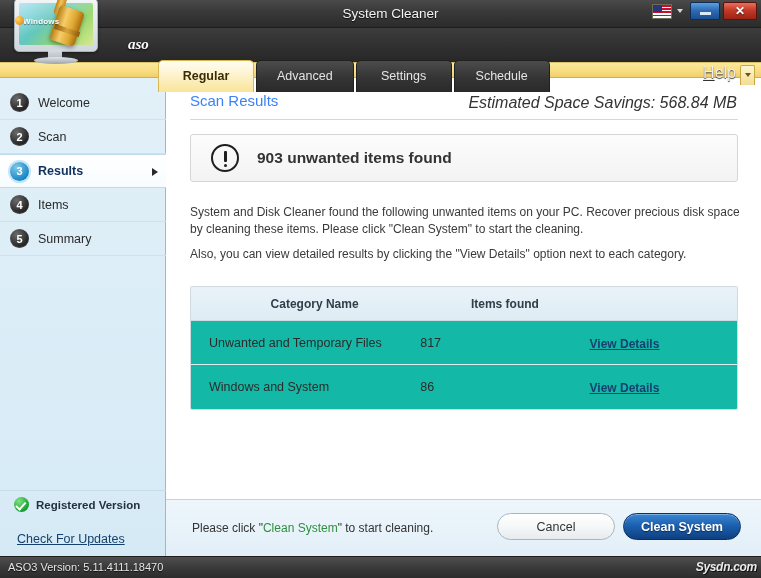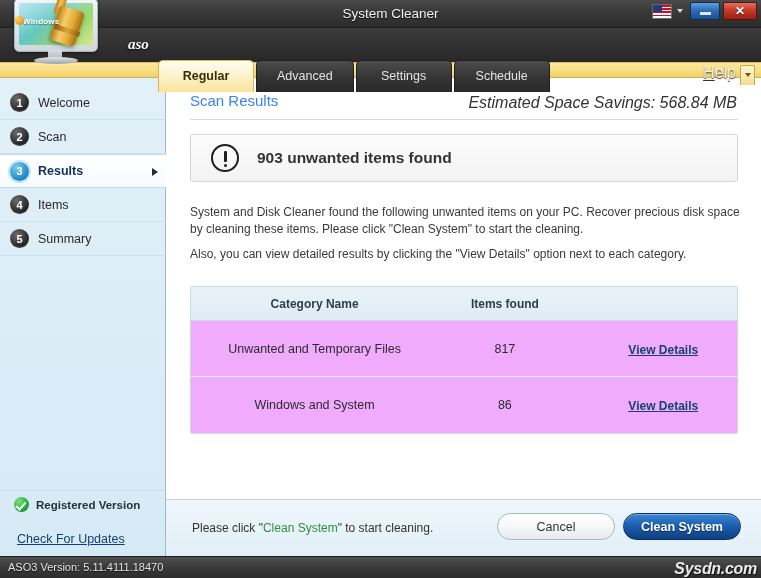--- a/index.html
+++ b/index.html
@@ -309,22 +309,22 @@
     background: linear-gradient(180deg, #e9f2f8 0%, #dfecf4 100%);
     border-bottom: 1px solid #cfdae2;
   }
   .th {
     font-size: 12px; font-weight: bold; color: #2e3e4a; text-align: center;
   }
   .col-name { width: 230px; padding-left: 18px; }
   .col-count { width: 170px; }
   .col-act { width: 148px; }
   .tbl-row {
-    display: flex; height: 56px; align-items: center;
-    border-bottom: 1px solid #e3eaef; background: #f0abfc; text-align: center;
+    display: flex; height: 44px; align-items: center;
+    border-bottom: 1px solid #e3eaef; background: #14b8a6;
   }
   .tbl-row:last-child { border-bottom: none; }
   .td { font-size: 12.5px; color: #2b2b2b; }
   .view-link {
     font-size: 12px; font-weight: bold; color: #16406f;
     text-decoration: underline; cursor: pointer;
   }
 
   
   .foot-rule {
@@ -365,21 +365,21 @@
     background: linear-gradient(180deg, #4f4f4f 0%, #3a3a3a 50%, #2c2c2c 100%);
     border-top: 1px solid #1e1e1e;
   }
   .status-text {
     position: absolute; left: 8px; top: 4px;
     font-size: 11px; color: #e6e6e6;
     text-shadow: 0 1px 1px rgba(0,0,0,.8);
   }
   .watermark {
     position: absolute; right: 4px; top: 3px;
-    font-size: 16px; font-weight: bold; font-style: italic;
+    font-size: 12px; font-weight: bold; font-style: italic;
     color: rgba(255,255,255,.9);
     text-shadow: 1px 1px 0 rgba(0,0,0,.75);
     letter-spacing: -.3px;
   }
 </style>
 </head>
 <body>
 
 <div id="app">
 

